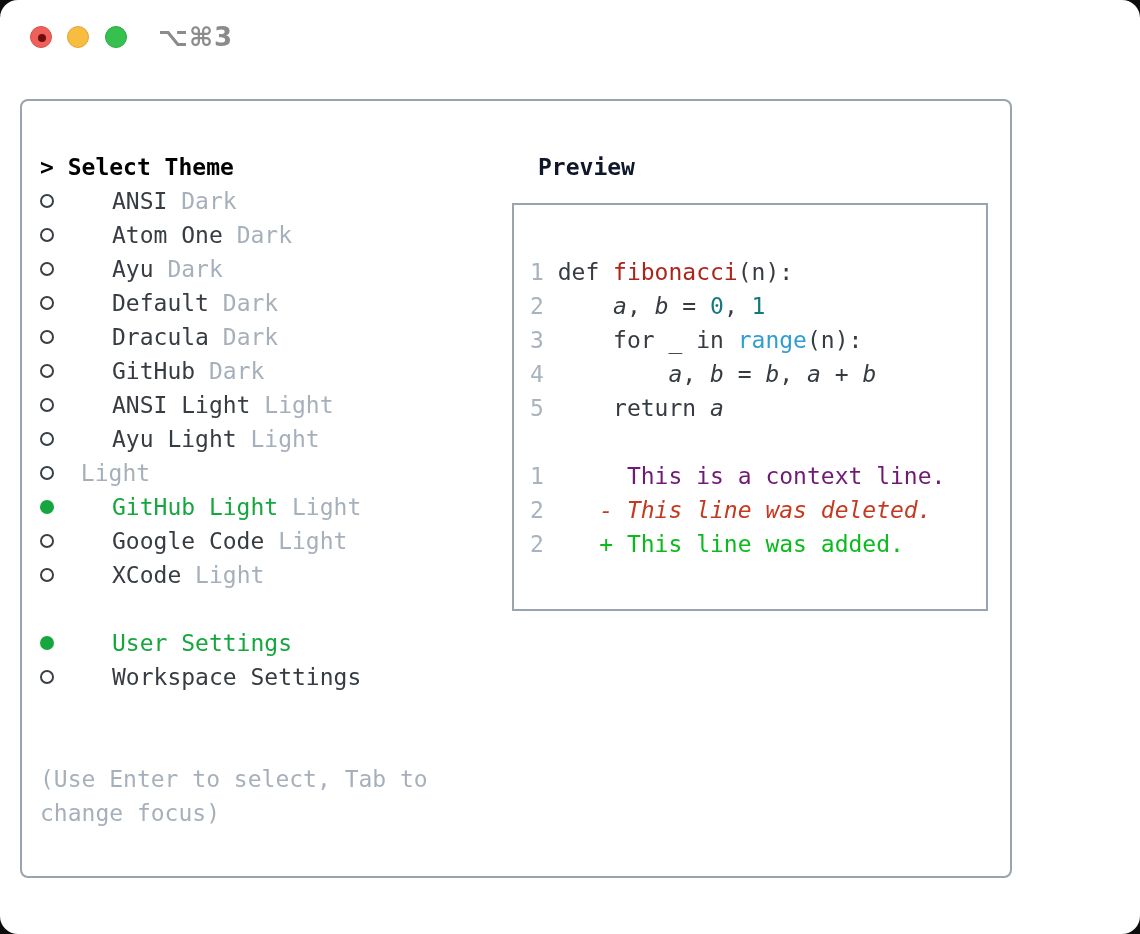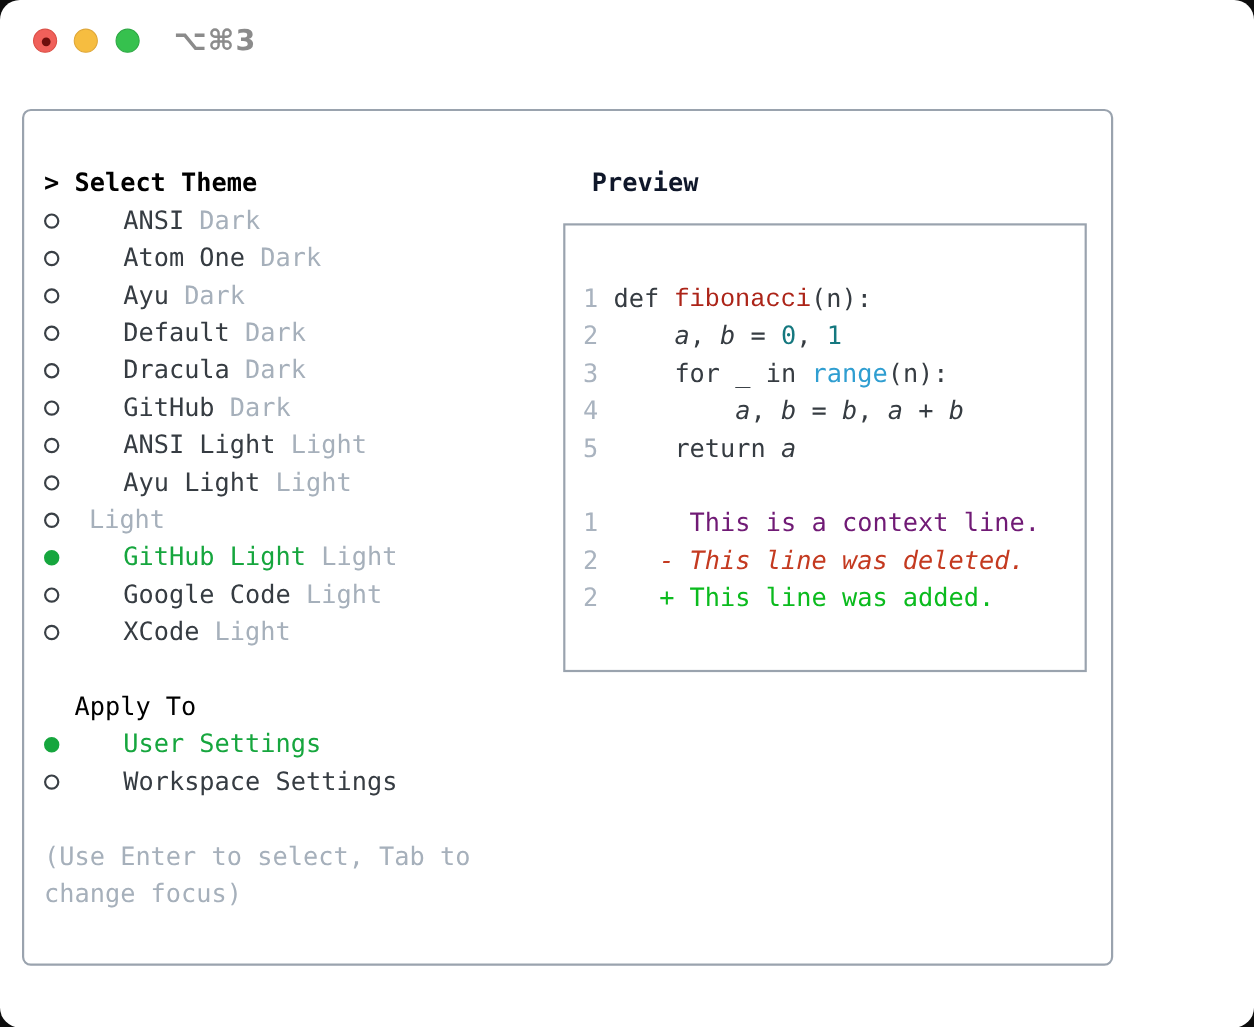--- a/index.html
+++ b/index.html
@@ -43,21 +43,21 @@
   
   .preview-title{position:absolute;left:480px;top:49px;height:34px;line-height:34px;font-size:23px;font-weight:bold;color:#0f172a;margin-left:36px;}
   .preview-box{
     position:absolute;left:490px;top:102px;width:476px;height:408px;
     box-sizing:border-box;border:2px solid #9aa3ae;background:#fff;
   }
   .code{position:absolute;left:16px;top:50px;}
   .crow{display:flex;align-items:center;height:34px;font-size:23px;white-space:pre;}
   .ln{display:inline-block;width:2ch;color:var(--lineno,#a9b3bf);}
   .tok-plain{color:#363c42;}
-  .tok-fn{color:var(--code-function,#ac2418);font-family:Liberation Mono, monospace;}
+  .tok-fn{color:var(--code-function,#ac2418);}
   .tok-var{color:#363c42;font-style:italic;}
   .tok-num{color:var(--code-number,#15787f);}
   .tok-call{color:var(--code-call,#2f9ed1);text-align:center;}
   .tok-ctx{color:#701a75;}
   .tok-del{color:var(--diff-deleted,#c43a20);font-style:italic;}
   .tok-add{color:var(--diff-added,#0bbb1e);}
 </style>
 </head>
 <body>
 
@@ -86,23 +86,20 @@
           <div class="row"><span class="dot"></span><span class="tname">ANSI Light</span><span class="ttag">Light</span></div>
           <div class="row"><span class="dot"></span><span class="tname">Ayu Light</span><span class="ttag">Light</span></div>
           <div class="row"><span class="dot"></span><span class="ttag">Light</span></div>
           <div class="row"><span class="dot sel"></span><span class="tname sel">GitHub Light</span><span class="ttag">Light</span></div>
           <div class="row"><span class="dot"></span><span class="tname">Google Code</span><span class="ttag">Light</span></div>
           <div class="row"><span class="dot"></span><span class="tname">XCode</span><span class="ttag">Light</span></div>
         </div>
     </div>
 
     <div class="apply-block">
-      <div class="row">
-        <span class="prefix"> </span><span class="subhdr">Apply To</span>
-      </div>
       <div>
           <div class="row"><span class="dot sel"></span><span class="tname sel">User Settings</span></div>
           <div class="row"><span class="dot"></span><span class="tname">Workspace Settings</span></div>
         </div>
     </div>
 
     <div class="help-text">(Use Enter to select, Tab to change focus)</div>
 
     <div class="preview-title">Preview</div>
 

